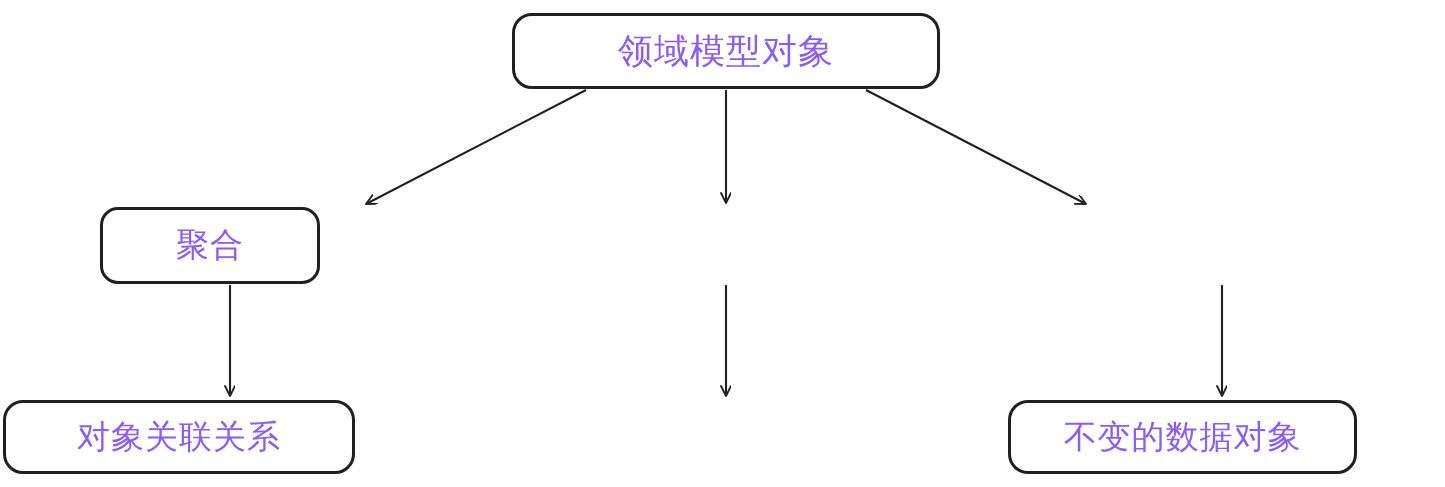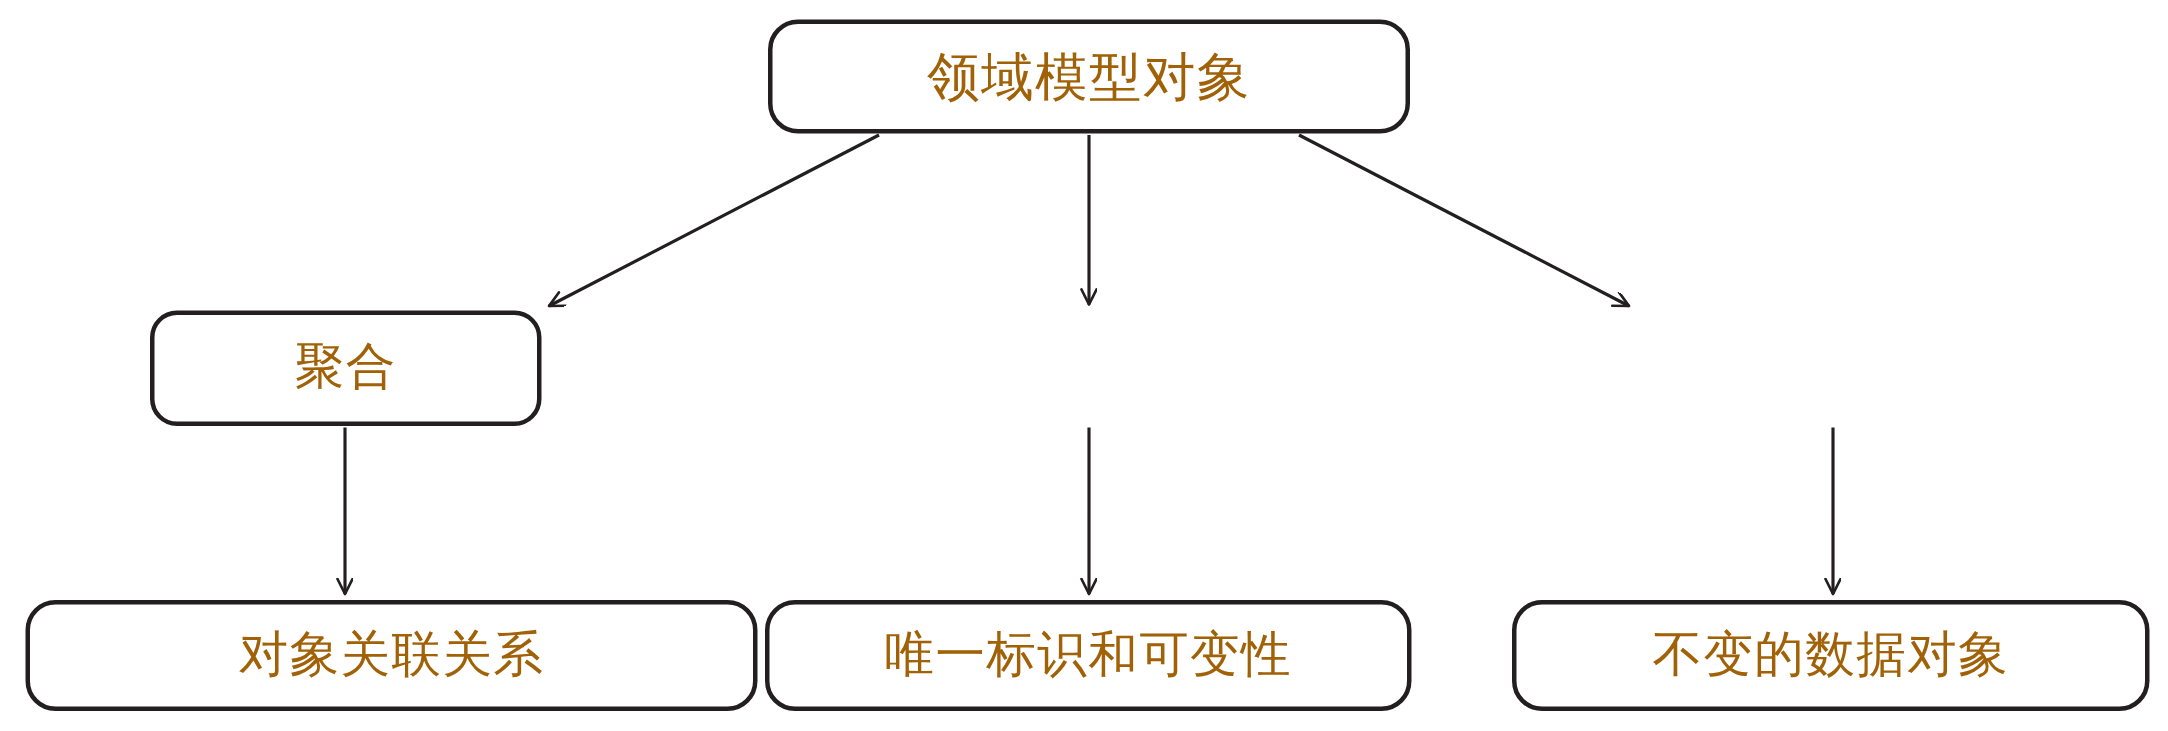--- a/index.html
+++ b/index.html
@@ -29,59 +29,59 @@
   .node {
     position: absolute;
     box-sizing: border-box;
     background: #ffffff;
     border: 3px solid #231f20;
     border-radius: 18px;
     display: flex;
     align-items: center;
     justify-content: center;
     text-align: center;
-    color: #a16207;
+    color: #8b5cf6;
     line-height: 1;
     letter-spacing: 0.06em;
   }
   .node .node-label {
     display: block;
     white-space: nowrap;
   }
   
   #node-root {
     left: 512px;
     top: 13px;
     width: 428px;
     height: 76px;
     border-radius: 20px;
   }
   #node-root .node-label { font-size: 35px; }
 
   
   .node-level2 {
     top: 207px;
-    width: 261px;
+    width: 220px;
     height: 77px;
   }
   .node-level2 .node-label { font-size: 33px; }
   #node-aggregate { left: 100px; }
   #node-entity    { left: 595px; }
   #node-valueobj  { left: 1093px; }
 
   
   .node-level3 {
     top: 400px;
     height: 74px;
     border-radius: 20px;
   }
   .node-level3 .node-label { font-size: 33px; }
-  #node-assoc      { left: 17px;   width: 488px; }
+  #node-assoc      { left: 3px;   width: 352px; }
   #node-identity   { left: 510px;  width: 431px; }
-  #node-immutable  { left: 1008px; width: 425px; }
+  #node-immutable  { left: 1008px; width: 349px; }
 </style>
 </head>
 <body>
 
 <div id="diagram-root">
 
   <svg id="edge-layer" viewBox="0 0 1445 487" width="1445" height="487" xmlns="http://www.w3.org/2000/svg" aria-hidden="true">
     <defs>
       <marker id="arrowhead-open" markerWidth="14" markerHeight="14" refX="11" refY="5" orient="auto" markerUnits="userSpaceOnUse">
         <path d="M 1 0 L 11 5 L 1 10" fill="none" stroke="#231f20" stroke-width="1.8" stroke-linecap="round" stroke-linejoin="round"></path>
@@ -108,21 +108,18 @@
   <div class="node node-level2" id="node-aggregate">
     <span class="node-label">聚合</span>
   </div>
 
 
 
   <div class="node node-level3" id="node-assoc">
     <span class="node-label">对象关联关系</span>
   </div>
 
-  <div class="node node-level3" id="node-identity">
-    <span class="node-label">唯一标识和可变性</span>
-  </div>
 
   <div class="node node-level3" id="node-immutable">
     <span class="node-label">不变的数据对象</span>
   </div>
 
 </div>
 
 </body></html>

